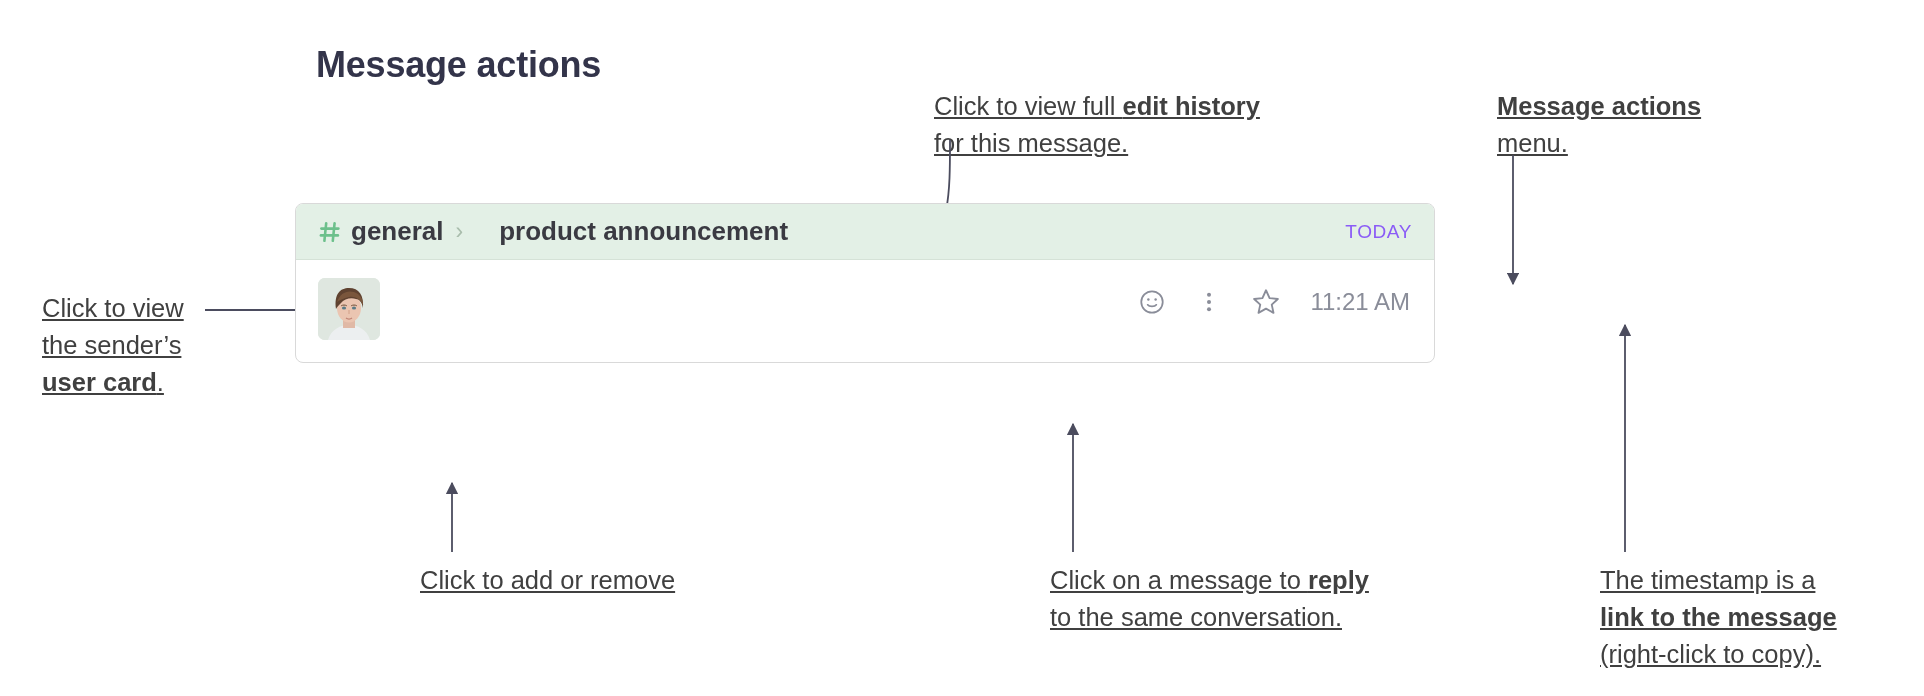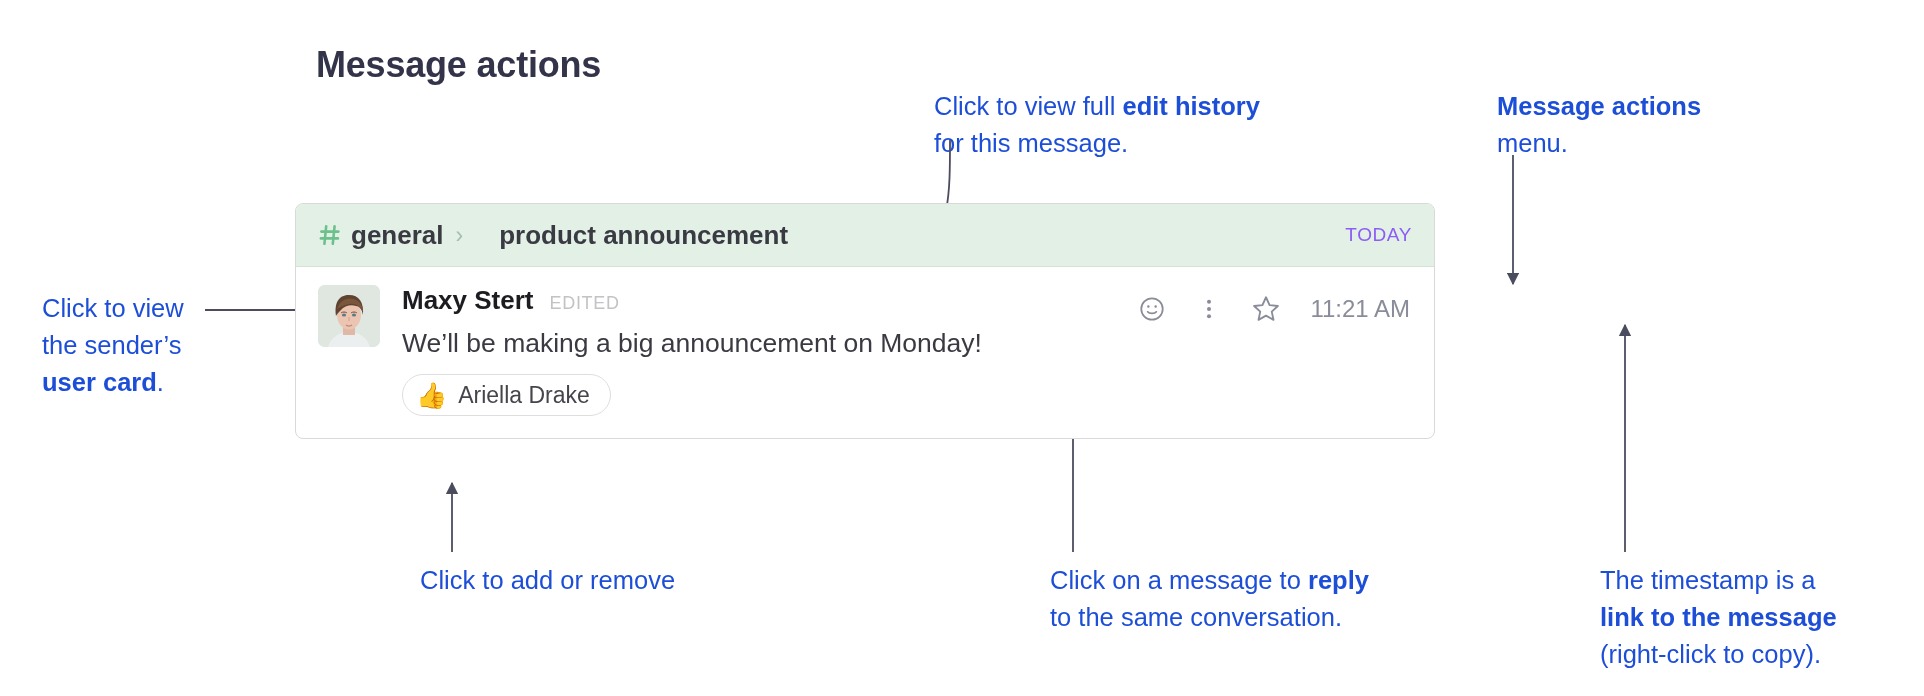--- a/index.html
+++ b/index.html
@@ -26,23 +26,24 @@
     font-size: 36px;
     font-weight: 700;
     color: #33344a;
     letter-spacing: -0.2px;
   }
 
   
   .annot {
     font-size: 25.5px;
     line-height: 37px;
-    color: #1d4ed8;
+    color: #404040;
     font-weight: 400;
     white-space: pre;
+    text-decoration: underline;
   }
   .annot b { font-weight: 700; }
   .annot .line { display: block; }
 
   #annot-edit-history { left: 934px; top: 88px; }
   #annot-actions-menu { left: 1497px; top: 88px; }
   #annot-user-card   { left: 42px;  top: 290px; }
   #annot-emoji       { left: 420px; top: 562px; }
   #annot-reply       { left: 1050px; top: 562px; }
   #annot-timestamp   { left: 1600px; top: 562px; }
@@ -61,21 +62,21 @@
     width: 1140px;
     border: 1px solid #d9d9d9;
     border-radius: 8px;
     background: #ffffff;
     box-sizing: border-box;
     overflow: hidden;
   }
 
   #card-header {
     background: #e3f0e6;
-    height: 63px;
+    height: 56px;
     display: flex;
     align-items: center;
     padding: 0 22px 0 22px;
     box-sizing: border-box;
     border-bottom: 1px solid #d5e2d7;
   }
   #hash-icon {
     width: 24px; height: 24px;
     margin-right: 9px;
     flex: 0 0 auto;
@@ -270,33 +271,20 @@
         <ellipse cx="26" cy="30" rx="2.1" ry="1.6" fill="#5c7b86"></ellipse>
         <ellipse cx="36" cy="30" rx="2.1" ry="1.6" fill="#5c7b86"></ellipse>
         <path d="M 23.2 27.8 C 24.6 26.8 27.4 26.8 28.8 27.8" stroke="#6b4c36" stroke-width="1" fill="none"></path>
         <path d="M 33.2 27.8 C 34.6 26.8 37.4 26.8 38.8 27.8" stroke="#6b4c36" stroke-width="1" fill="none"></path>
 
         <path d="M 31 32 L 31 36" stroke="#d2a189" stroke-width="1" fill="none"></path>
         <path d="M 28 40 C 29.6 41.3 32.4 41.3 34 40" stroke="#c08576" stroke-width="1.3" fill="none"></path>
       </svg>
     </div>
 
-    <div id="message-body">
-      <div id="sender-line">
-        <span id="sender-name">Maxy Stert</span>
-        <span id="edited-badge">EDITED</span>
-      </div>
-      <div id="message-text">We’ll be making a big announcement on Monday!</div>
-      <div id="reaction-row">
-        <span class="reaction-chip">
-          <span class="reaction-emoji">👍</span>
-          <span class="reaction-name">Ariella Drake</span>
-        </span>
-      </div>
-    </div>
 
     <div id="message-actions">
       <span class="act">
         <svg width="28" height="28" viewBox="0 0 24 24" xmlns="http://www.w3.org/2000/svg">
           <circle cx="12" cy="12" r="9.2" fill="none" stroke="#8a8d99" stroke-width="1.5"></circle>
           <circle cx="8.9" cy="9.8" r="1.05" fill="#8a8d99"></circle>
           <circle cx="15.1" cy="9.8" r="1.05" fill="#8a8d99"></circle>
           <path d="M 8.3 14.4 C 9.6 16.3 14.4 16.3 15.7 14.4" fill="none" stroke="#8a8d99" stroke-width="1.5" stroke-linecap="round"></path>
         </svg>
       </span>

